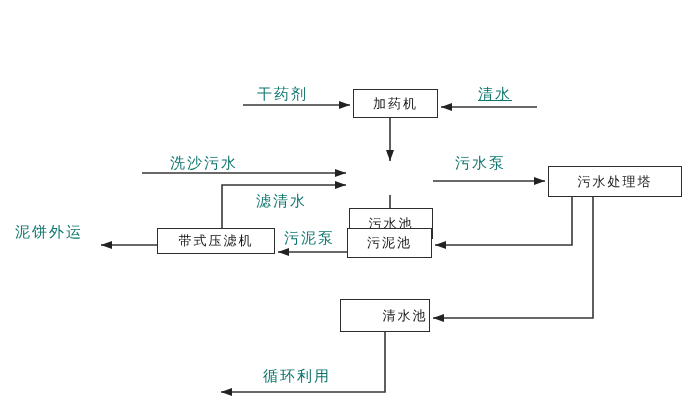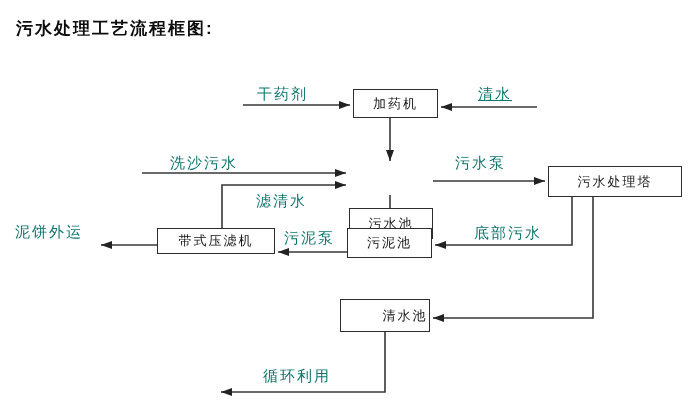--- a/index.html
+++ b/index.html
@@ -62,32 +62,30 @@
       <line x1="433" y1="181" x2="545" y2="181" marker-end="url(#arrow)"></line>
       <line x1="390" y1="195" x2="390" y2="225" marker-end="url(#arrow)"></line>
       <path d="M572,197 L572,245 L435,245" marker-end="url(#arrow)"></path>
       <path d="M593,197 L593,318 L433,318" marker-end="url(#arrow)"></path>
       <line x1="347" y1="252" x2="278" y2="252" marker-end="url(#arrow)"></line>
       <line x1="157" y1="245" x2="101" y2="245" marker-end="url(#arrow)"></line>
       <path d="M385,332 L385,392 L221,392" marker-end="url(#arrow)"></path>
     </g>
   </svg>
 
-  <div class="title">污水处理工艺流程框图:</div>
 
   <div class="node" style="left:353px; top:89px;  width:85px;  height:29px;">加药机</div>
   <div class="node" style="left:349px; top:164px; width:84px;  height:31px;margin-top:44px;">污水池</div>
   <div class="node" style="left:548px; top:166px; width:134px; height:31px;">污水处理塔</div>
   <div class="node" style="left:347px; top:228px; width:85px;  height:30px;">污泥池</div>
   <div class="node" style="left:157px; top:228px; width:118px; height:26px;">带式压滤机</div>
   <div class="node" style="left:340px; top:299px; width:90px;  height:33px;padding-left:40px;">清水池</div>
 
   <div class="edge-label" style="left:257px; top:85px;">干药剂</div>
   <div class="edge-label" style="left:478px; top:85px;text-decoration:underline;">清水</div>
   <div class="edge-label" style="left:170px; top:154px;">洗沙污水</div>
   <div class="edge-label" style="left:455px; top:154px;">污水泵</div>
   <div class="edge-label" style="left:256px; top:192px;">滤清水</div>
   <div class="edge-label" style="left:284px; top:229px;">污泥泵</div>
-  <div class="edge-label" style="left:474px; top:224px;">底部污水</div>
   <div class="edge-label" style="left:15px; top:223px;">泥饼外运</div>
   <div class="edge-label" style="left:263px; top:367px;">循环利用</div>
 
 </div>
 
 </body></html>

